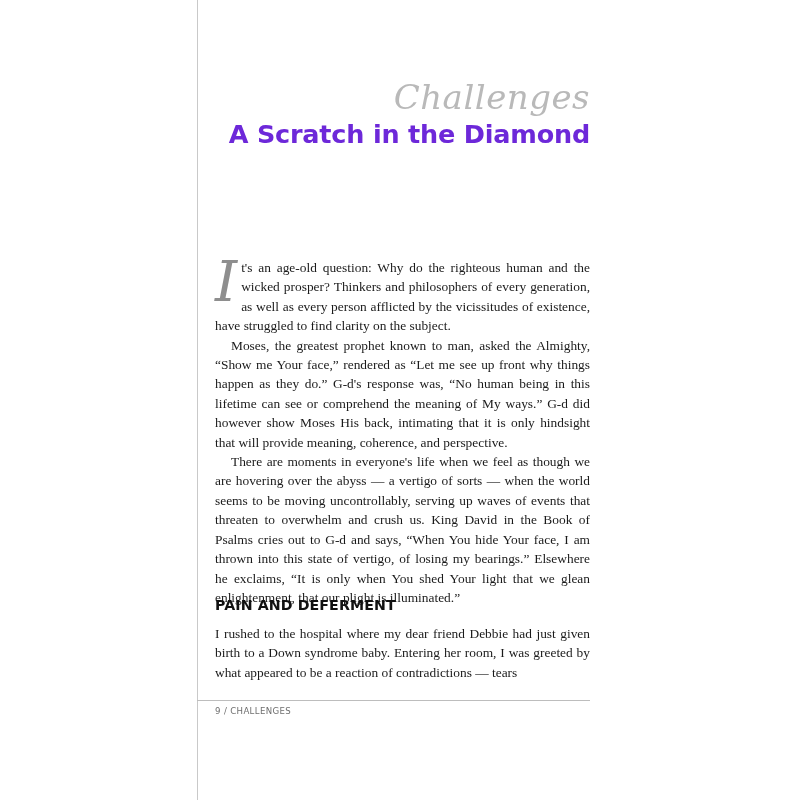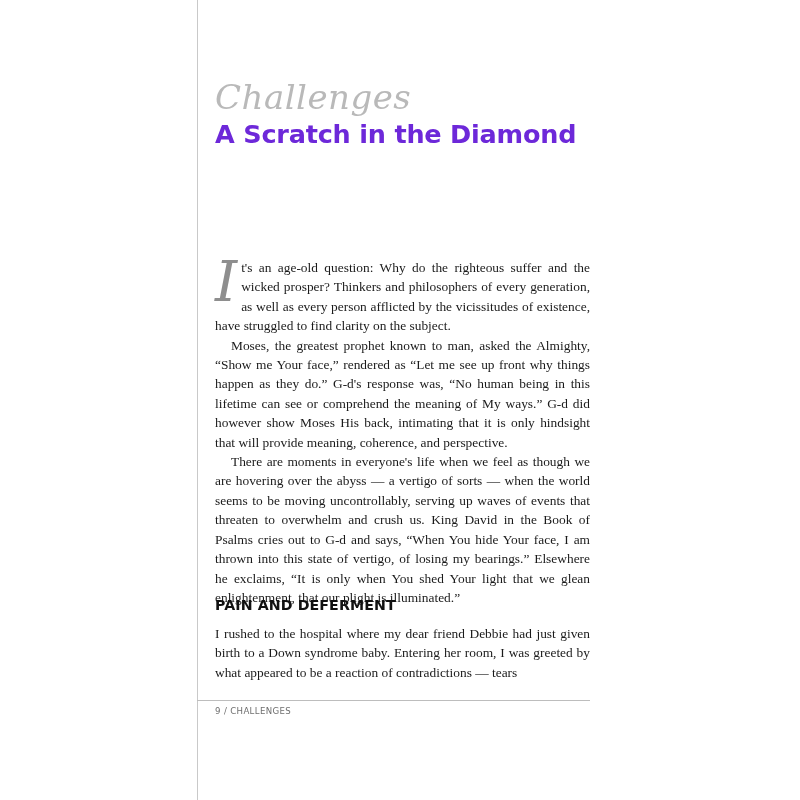--- a/index.html
+++ b/index.html
@@ -39,20 +39,21 @@
     width: 375px;
     height: 800px;
   }
 
   
   .header {
     position: absolute;
     left: 0;
     top: 80px;
     width: 375px;
+    text-align: right;
   }
   .script-title {
     font-family: "DejaVu Serif", serif;
     font-style: italic;
     font-size: 34px;
     color: #b9b9b9;
     letter-spacing: 0.5px;
     line-height: 1;
     margin: 0 0 6px 0;
     font-weight: 400;
@@ -161,21 +162,21 @@
   <div class="gutter-rule"></div>
 
   <div class="content">
 
     <div class="header">
       <div class="script-title">Challenges</div>
       <h1 class="chapter-title">A Scratch in the Diamond</h1>
     </div>
 
     <div class="body-block">
-      <p class="para"><span class="dropcap">I</span><span>t's an age-old question: Why do the righteous suffer and the wicked prosper? Thinkers and philosophers of every generation, as well as every person afflicted by the vicissitudes of existence, have struggled to find clarity on the subject.</span></p>
+      <p class="para"><span class="dropcap">I</span><span>t's an age-old question: Why do the righteous human and the wicked prosper? Thinkers and philosophers of every generation, as well as every person afflicted by the vicissitudes of existence, have struggled to find clarity on the subject.</span></p>
       <p class="para">Moses, the greatest prophet known to man, asked the Almighty, “Show me Your face,” rendered as “Let me see up front why things happen as they do.” G-d's response was, “No human being in this lifetime can see or comprehend the meaning of My ways.” G-d did however show Moses His back, intimating that it is only hindsight that will provide meaning, coherence, and perspective.</p>
       <p class="para">There are moments in everyone's life when we feel as though we are hovering over the abyss — a vertigo of sorts — when the world seems to be moving uncontrollably, serving up waves of events that threaten to overwhelm and crush us. King David in the Book of Psalms cries out to G-d and says, “When You hide Your face, I am thrown into this state of vertigo, of losing my bearings.” Elsewhere he exclaims, “It is only when You shed Your light that we glean enlightenment, that our plight is illuminated.”</p>
     </div>
 
     <div class="section-head">
       <span class="section-head-text">PAIN AND DEFERMENT</span>
       <span class="dotted-rule"></span>
     </div>
 
     <div class="after-head">

